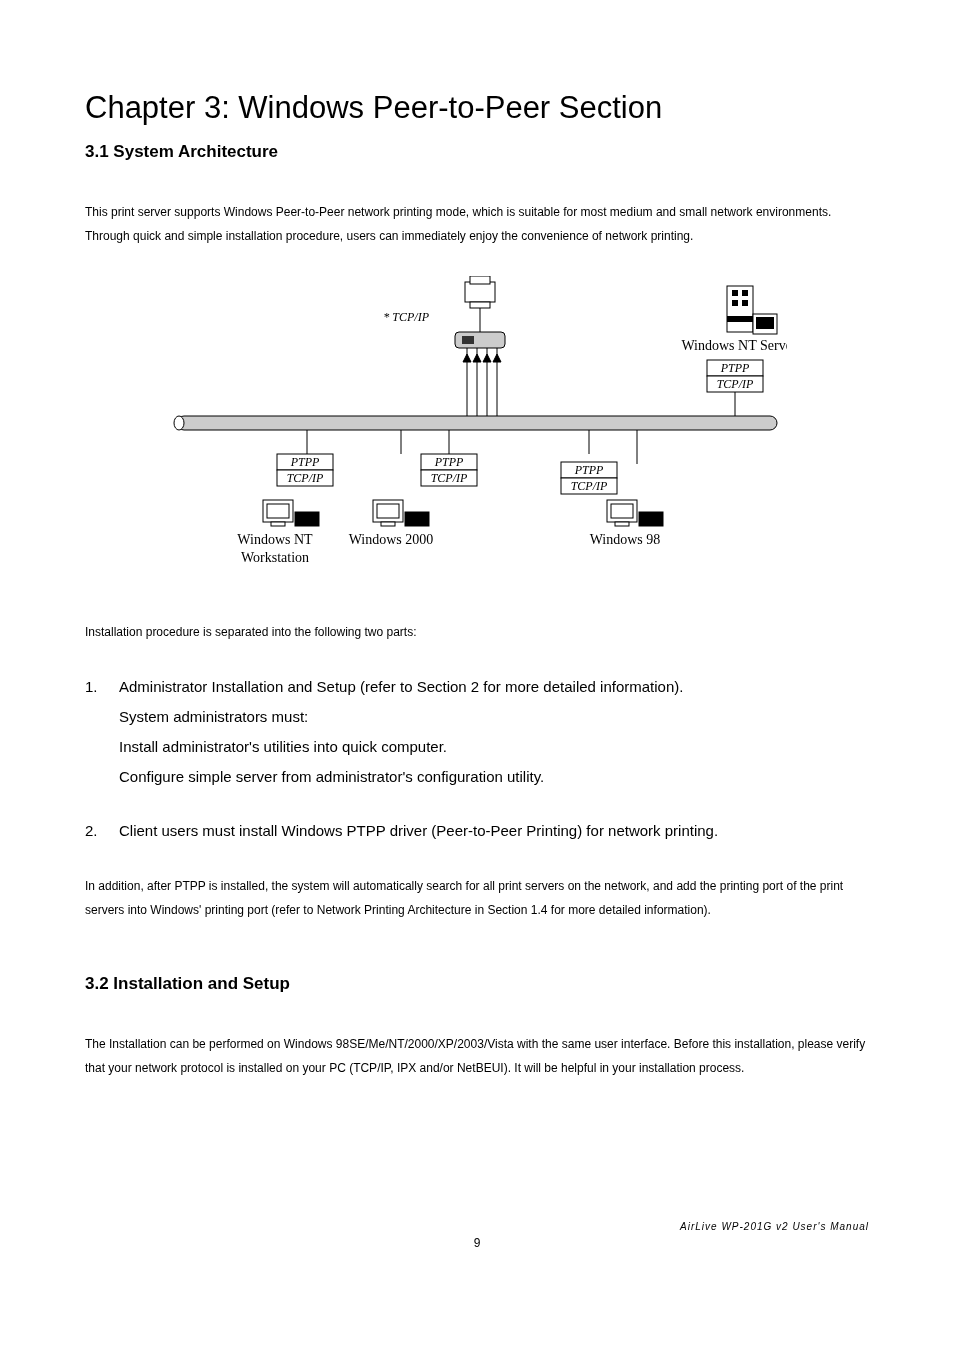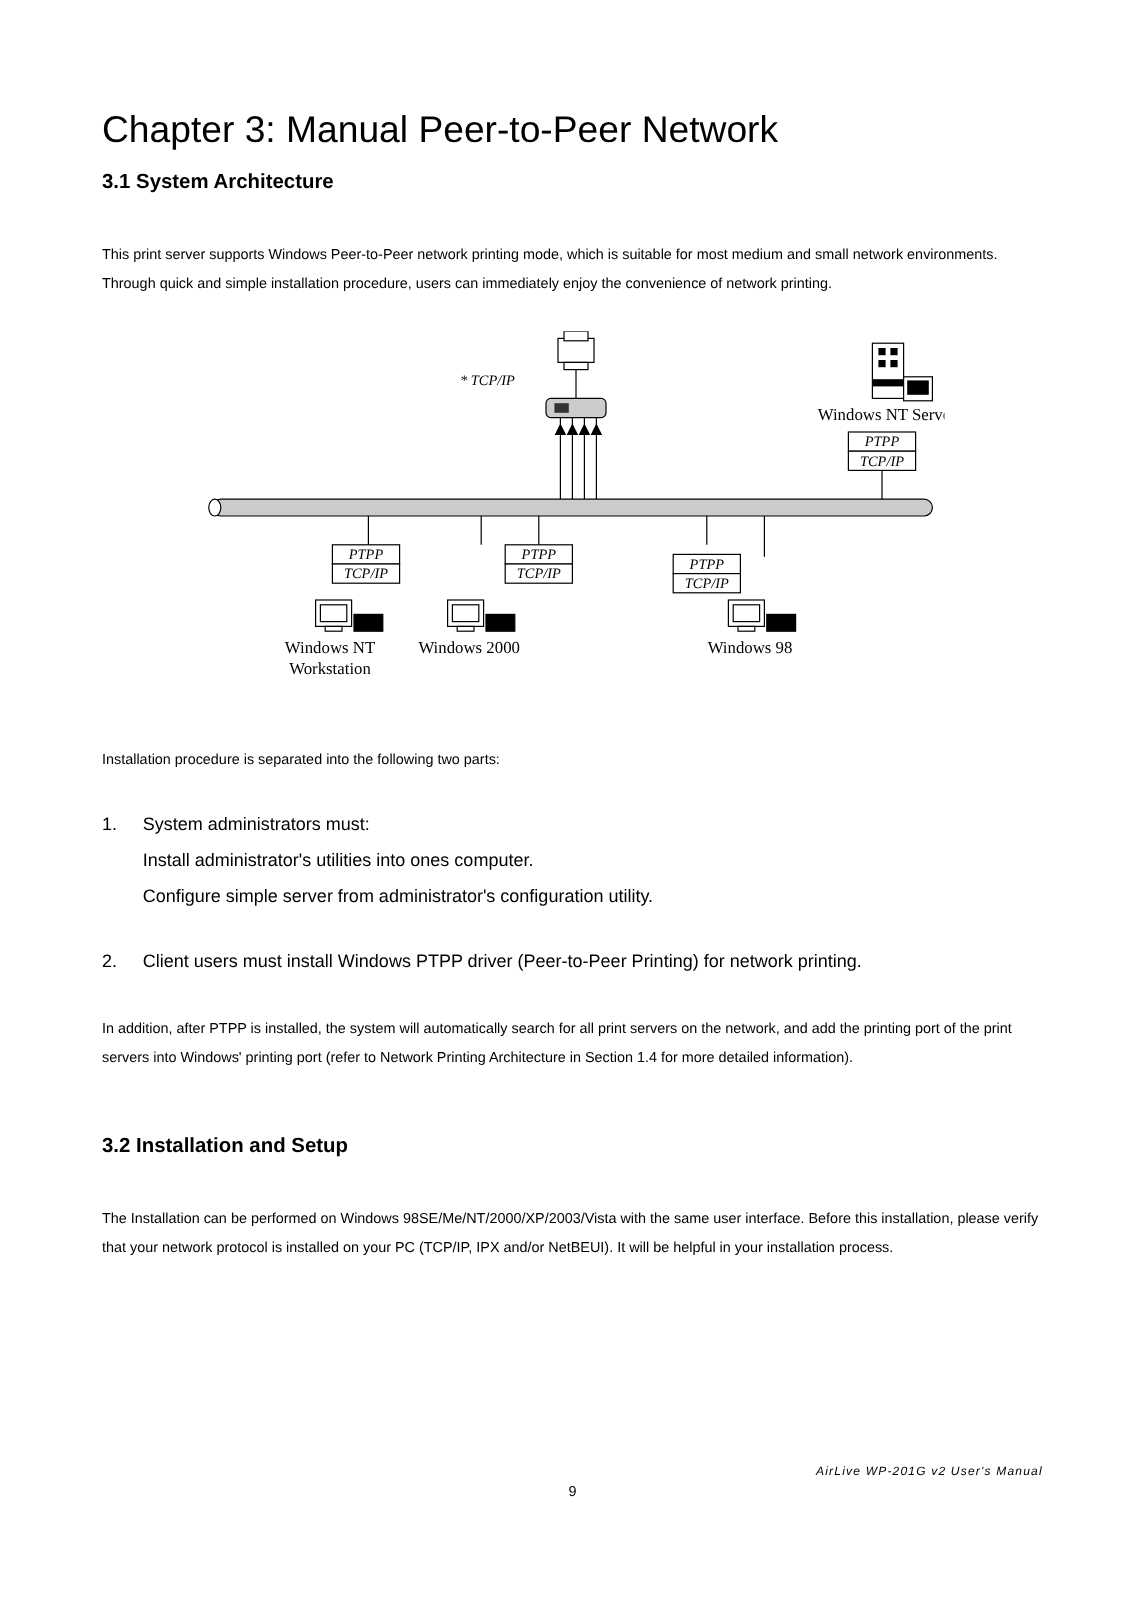--- a/index.html
+++ b/index.html
@@ -67,21 +67,21 @@
     }
     .d-label {
       font-family: "Times New Roman", serif;
       font-size: 14px;
       text-anchor: middle;
     }
   </style>
 </head>
 <body>
 
-<h1>Chapter 3: Manual Peer-to-Peer Network</h1>
+<h1>Chapter 3: Windows Peer-to-Peer Section</h1>
 
 <h2 class="section">3.1 System Architecture</h2>
 
 <p class="body">This print server supports Windows Peer-to-Peer network printing mode, which is suitable for most medium and small network environments. Through quick and simple installation procedure, users can immediately enjoy the convenience of network printing.</p>
 
 <div class="diagram-wrap">
 <svg viewBox="0 0 620 300" width="620" height="300">
 
   <g>
     <rect x="298" y="6" width="30" height="20" fill="#fff" stroke="#000"></rect>
@@ -174,22 +174,23 @@
   </g>
 </svg>
 </div>
 
 <p class="body">Installation procedure is separated into the following two parts:</p>
 
 <div class="list-wrap">
   <div class="list-item">
     <div class="marker">1.</div>
     <div class="content">
+      <div>Administrator Installation and Setup (refer to Section 2 for more detailed information).</div>
       <div>System administrators must:</div>
-      <div>Install administrator's utilities into ones computer.</div>
+      <div>Install administrator's utilities into quick computer.</div>
       <div>Configure simple server from administrator's configuration utility.</div>
     </div>
   </div>
   <div class="section-gap"></div>
   <div class="list-item">
     <div class="marker">2.</div>
     <div class="content">
       <div>Client users must install Windows PTPP driver (Peer-to-Peer Printing) for network printing.</div>
     </div>
   </div>

